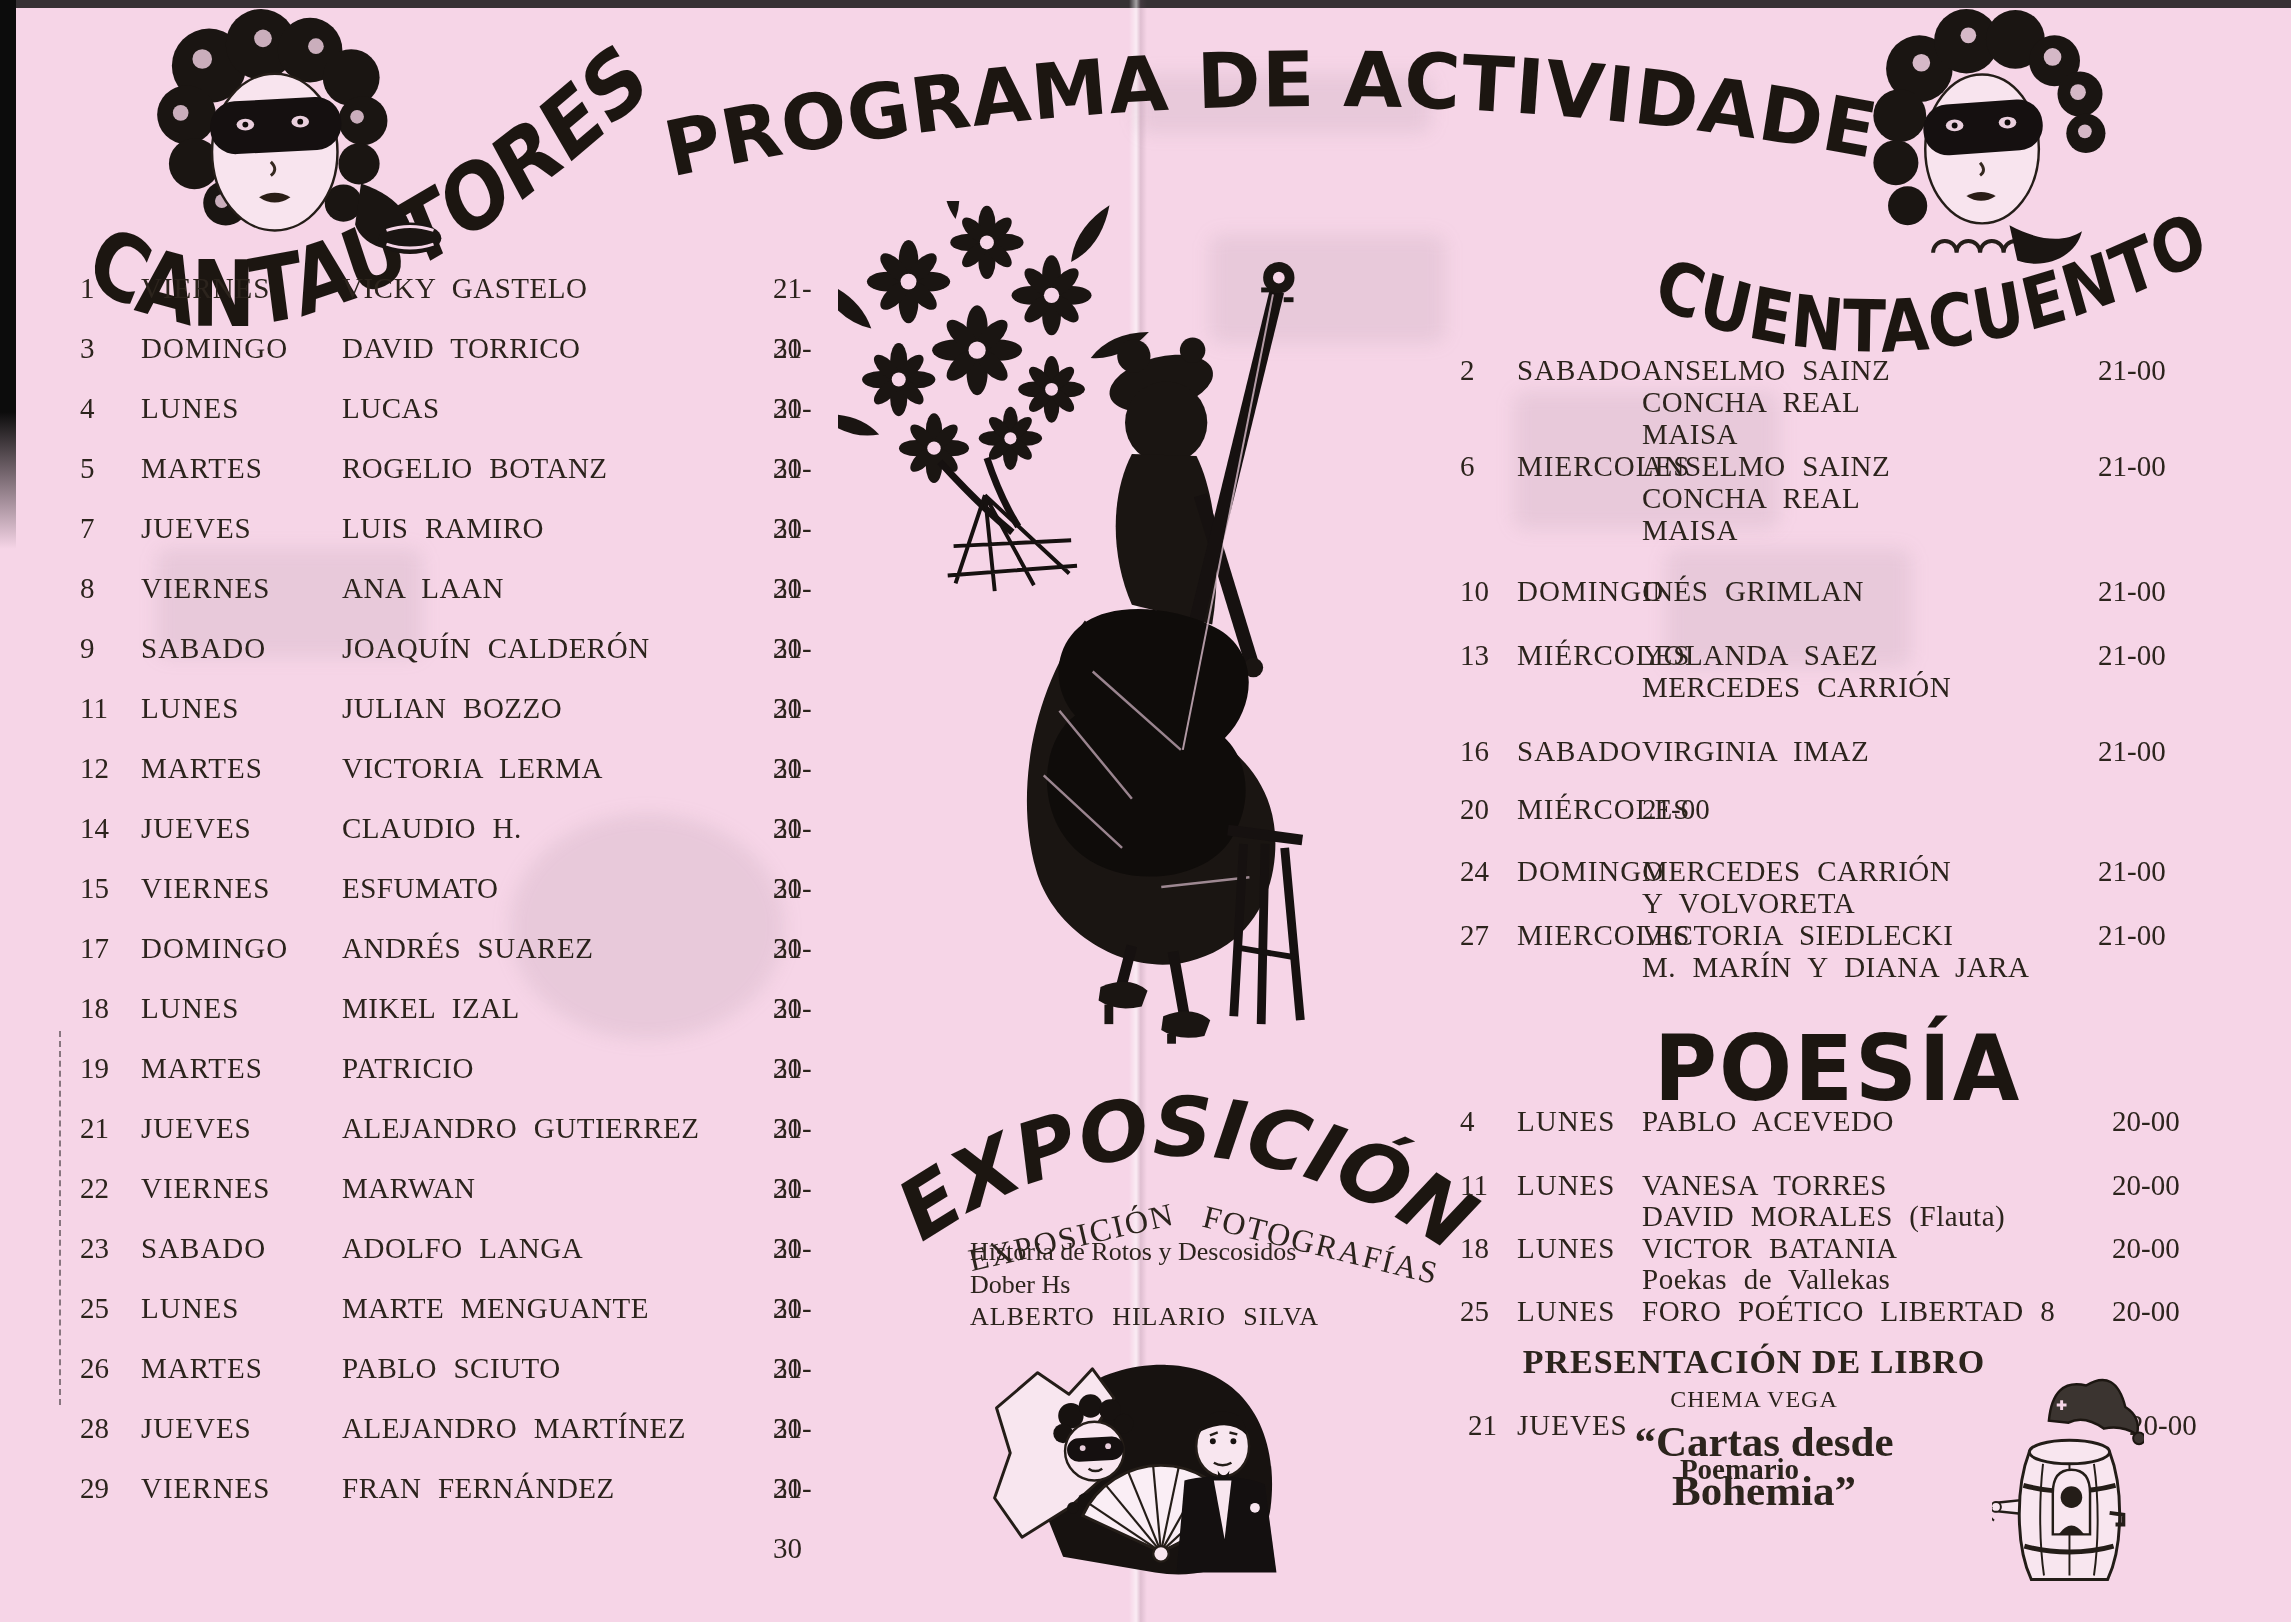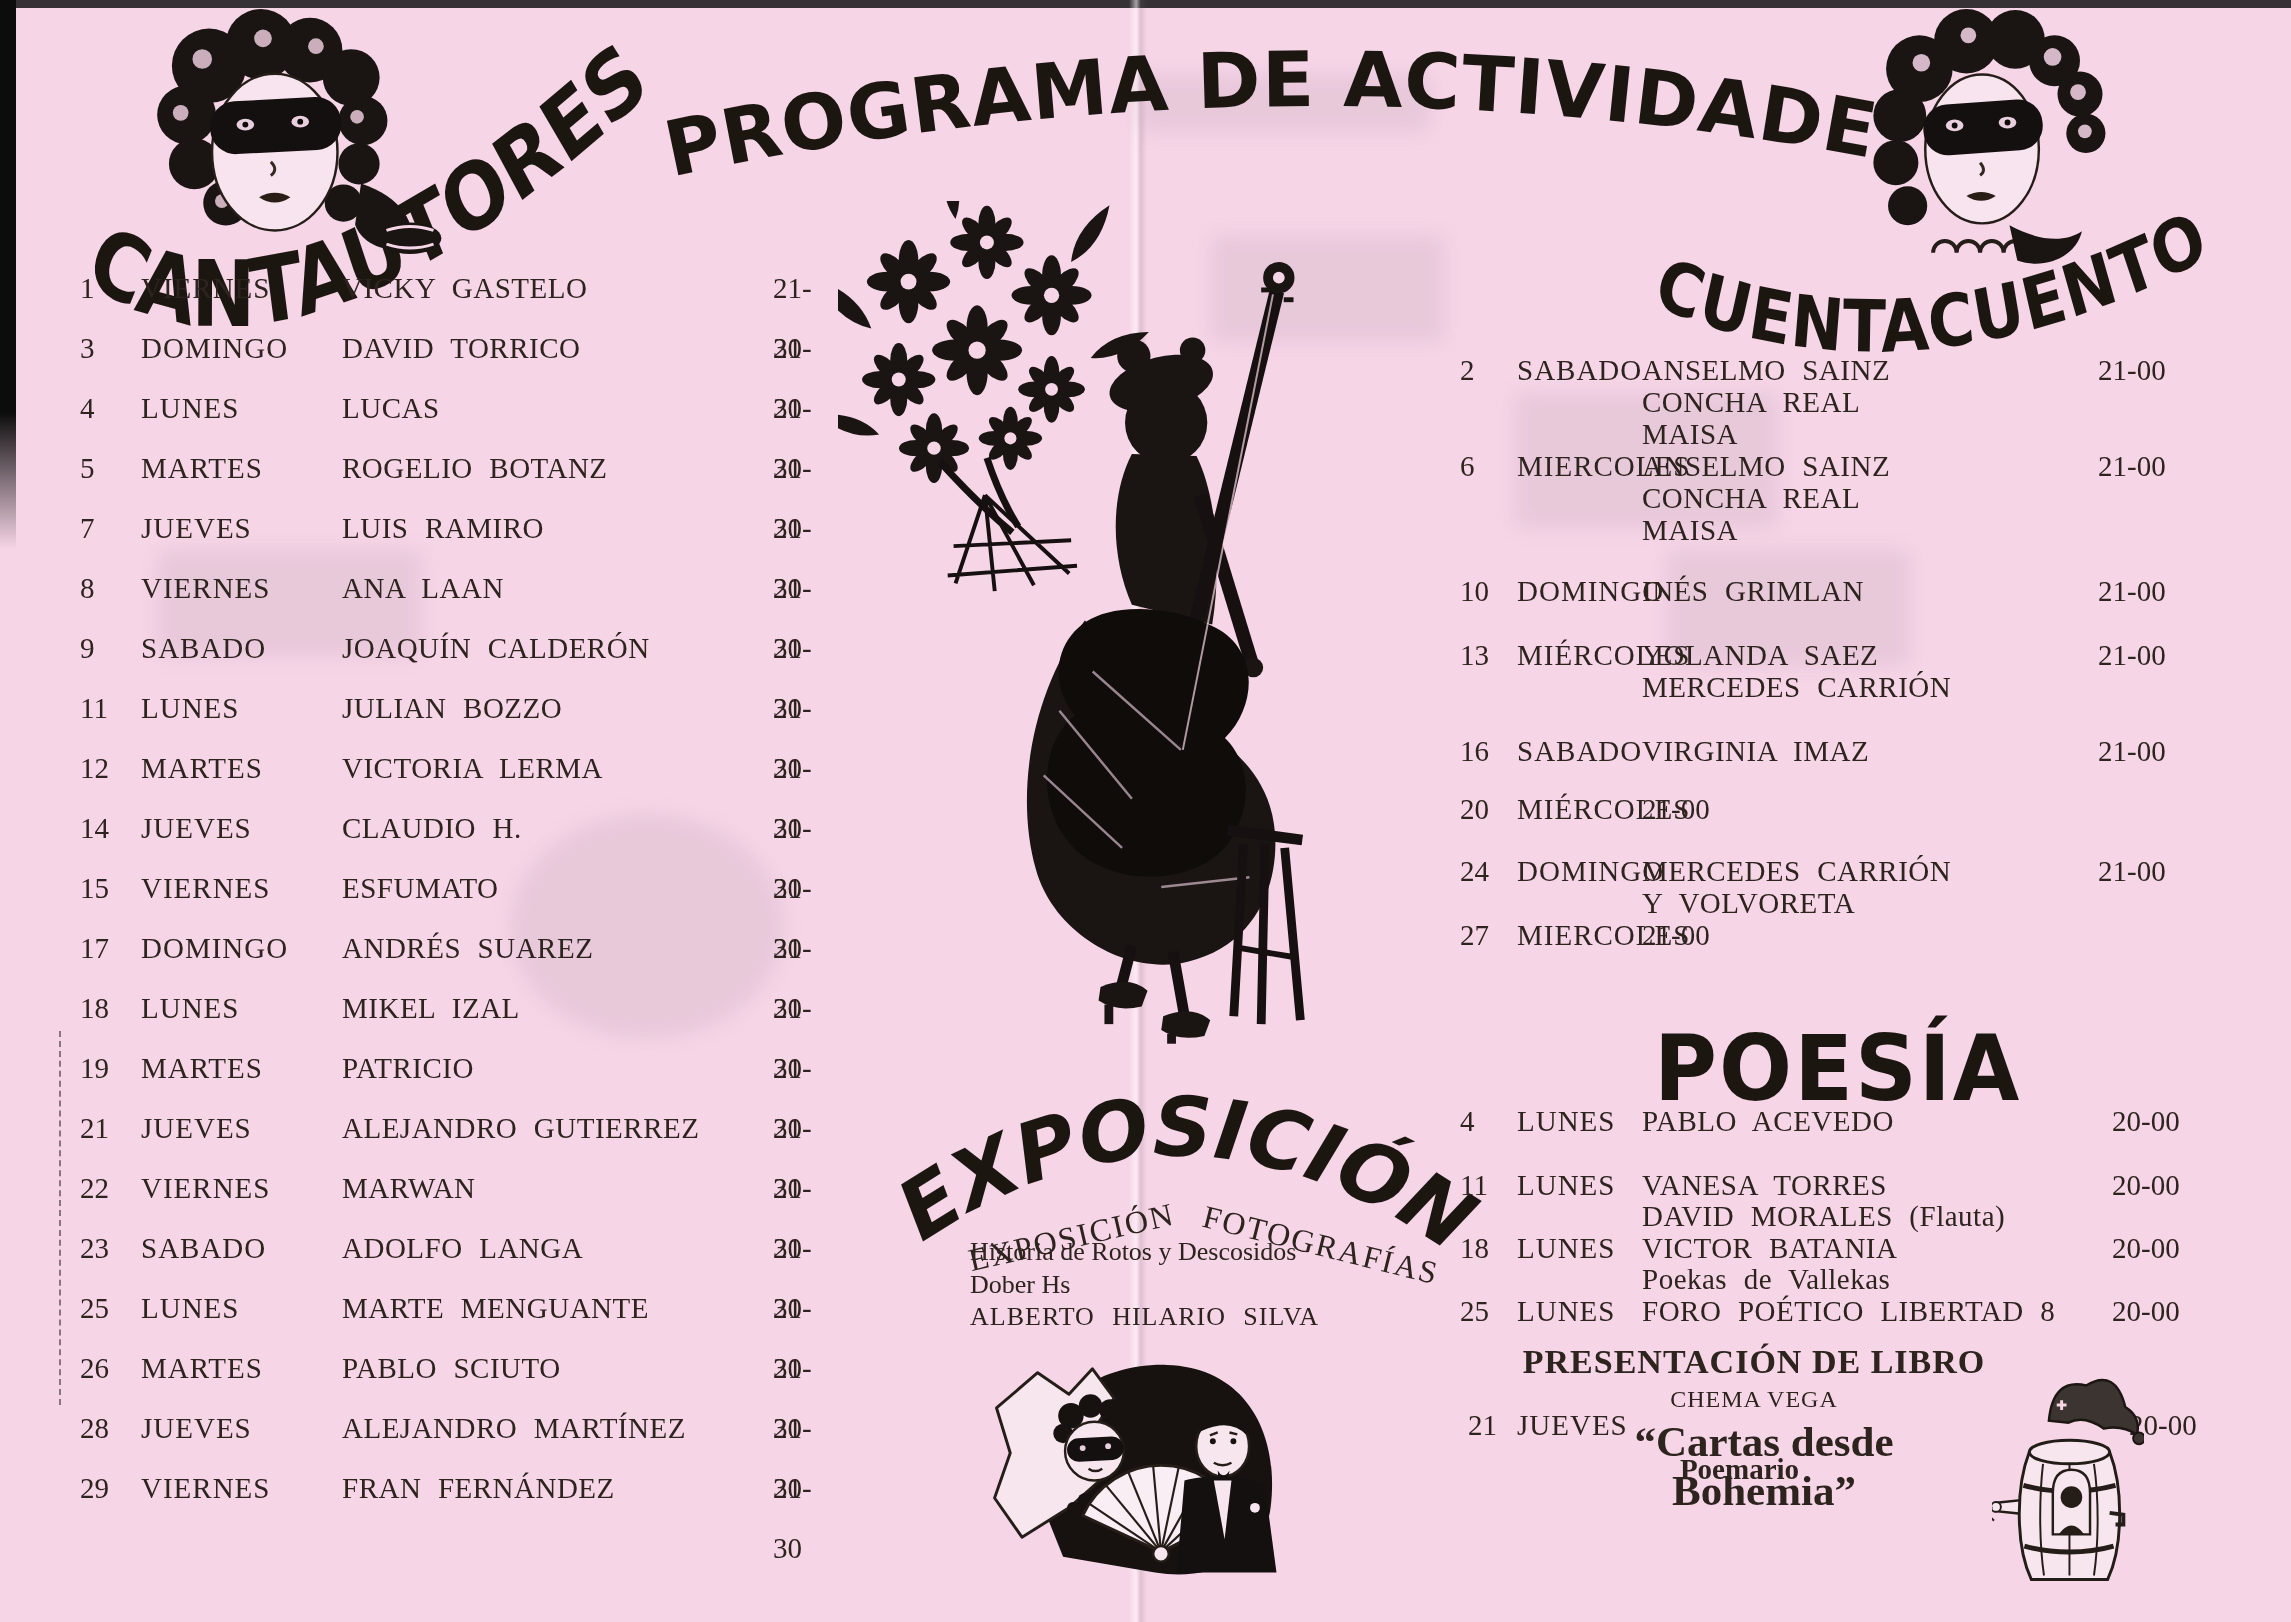--- a/index.html
+++ b/index.html
@@ -400,20 +400,24 @@
       <div class="cell day">DOMINGO</div>
       <div class="cell names">
           <div>MERCEDES CARRIÓN</div>
           <div>Y VOLVORETA</div>
         </div>
       <div class="cell time">21-00</div>
     </div>
       <div class="m-row" style="margin-bottom: 0px;">
       <div class="cell num">27</div>
       <div class="cell day">MIERCOLES</div>
+      <div class="cell names">
+          <div>VICTORIA SIEDLECKI</div>
+          <div>M. MARÍN Y DIANA JARA</div>
+        </div>
       <div class="cell time">21-00</div>
     </div>
     </div>
 
   <svg class="arc-svg" style="left:897px;top:1057px;width:588px;height:235px;" viewBox="0 0 600 240">
     <path id="arcExpo" d="M25 190 Q300 0 585 215" fill="none"></path>
     <text font-size="84" font-style="italic" letter-spacing="0">
       <textPath href="#arcExpo">EXPOSICIÓN</textPath>
     </text>
   </svg>

